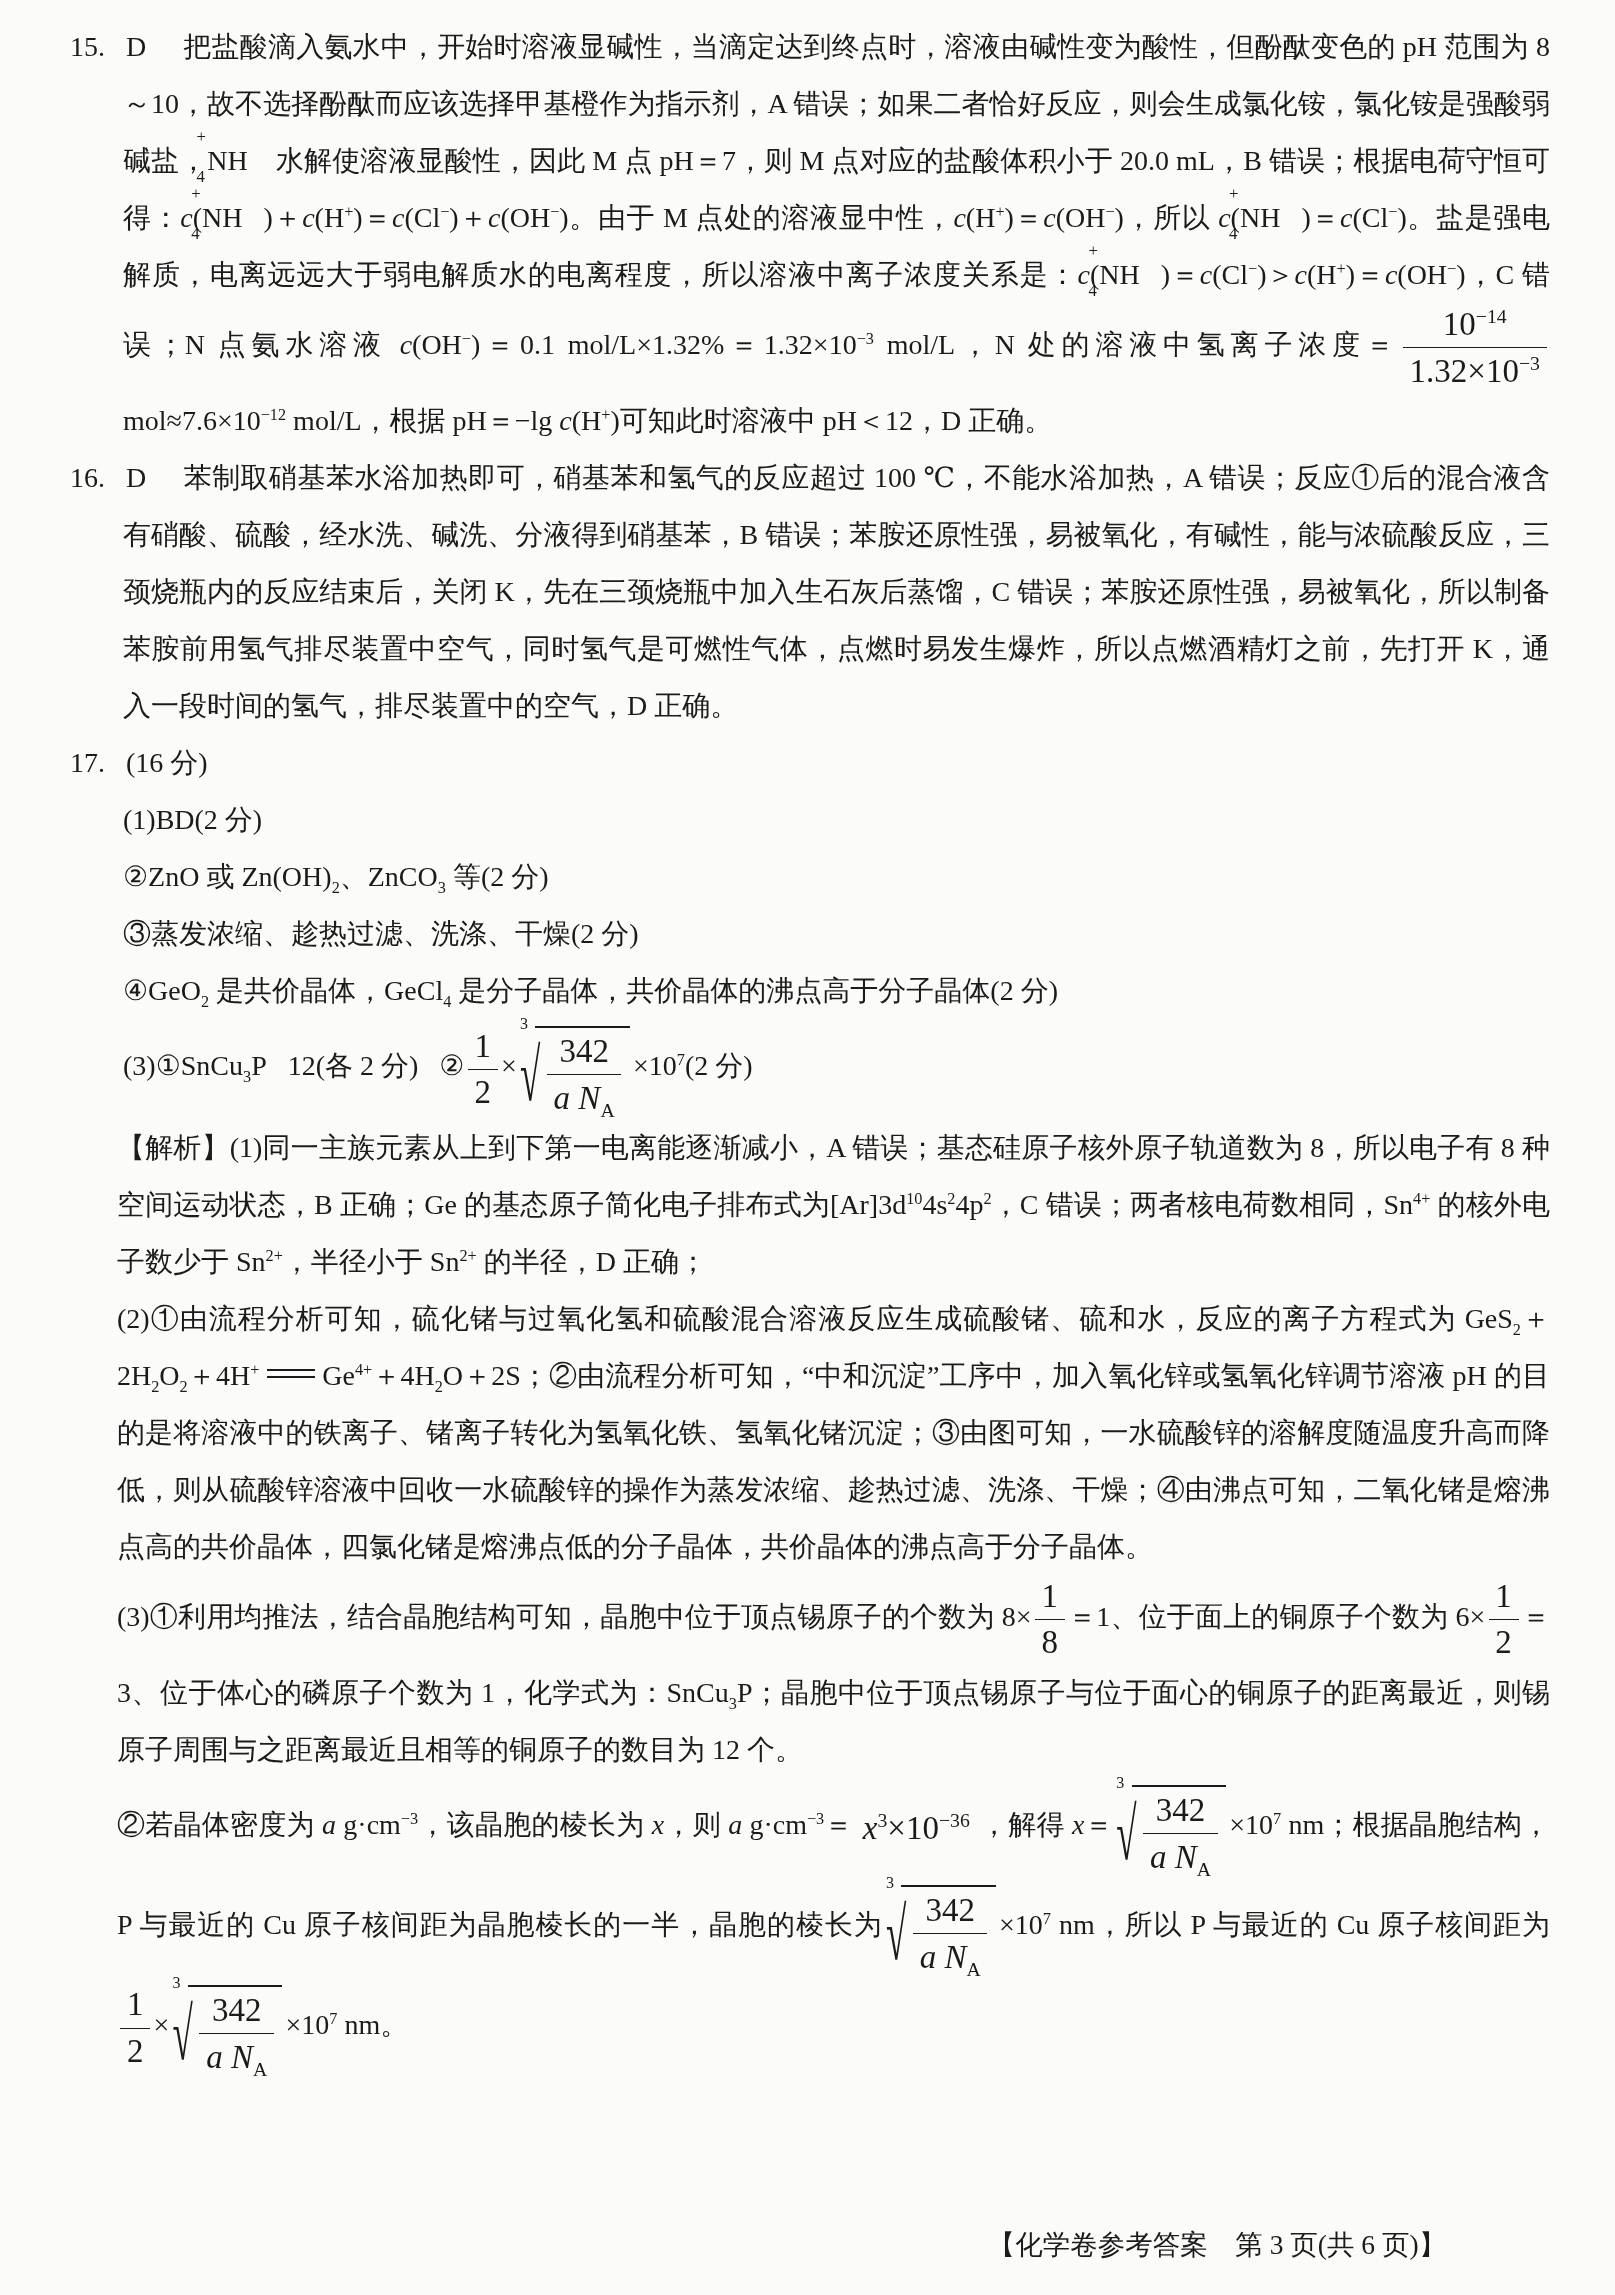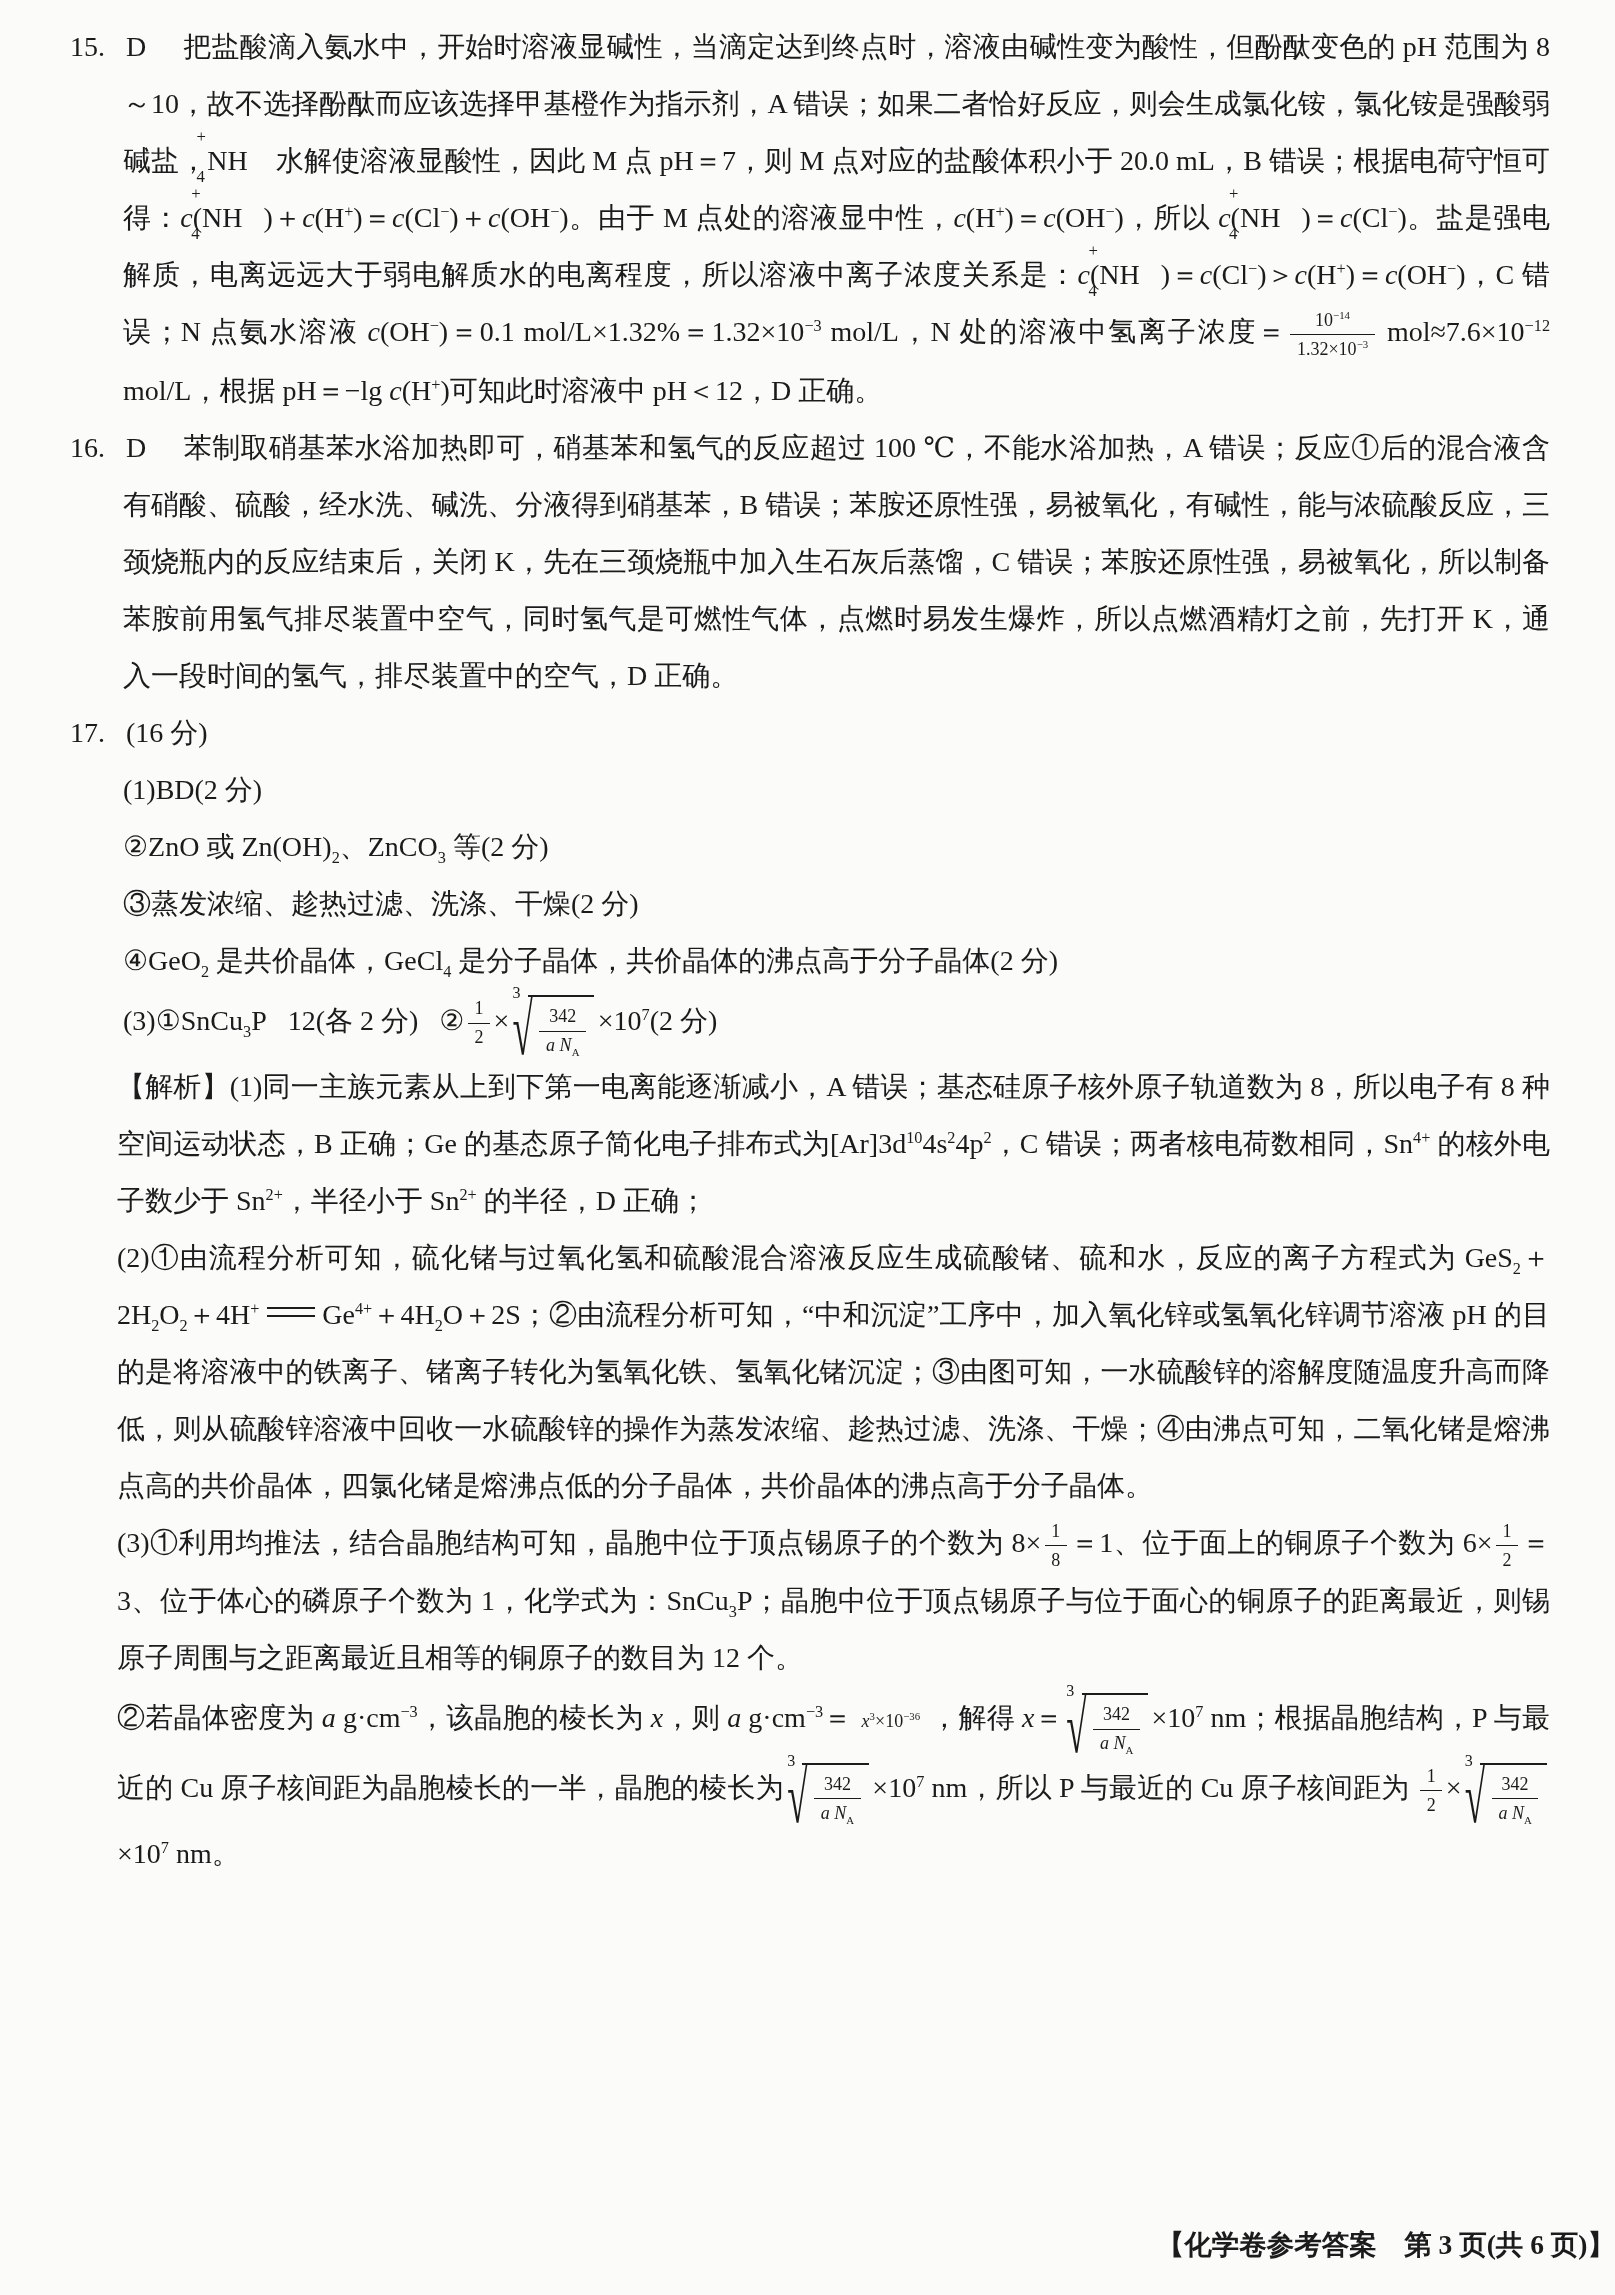--- a/index.html
+++ b/index.html
@@ -17,32 +17,32 @@
   .sub{padding-left:53px}
   .jx{padding-left:47px}
   sup,sub{font-size:58%;line-height:0}
   i{font-style:italic}
   b{font-weight:normal}
   
   .ss{display:inline-block;position:relative;width:21px;height:28px;vertical-align:-5px}
   .ss sup{position:absolute;left:1.7px;top:-10px;font-size:16.7px}
   .ss sub{position:absolute;left:1.7px;bottom:-1.7px;font-size:16.7px}
   
-  .fr{display:inline-block;vertical-align:middle;text-align:center;line-height:1.18;font-size:18px;margin:0 3.3px;text-indent:0}
+  .fr{display:inline-block;vertical-align:middle;text-align:center;line-height:1.18;font-size:33px;margin:0 3.3px;text-indent:0}
   .fr .nu{display:block;padding:1.7px 6.7px 3.3px;border-bottom:1.7px solid #1b1b1b}
   .fr .de{display:block;padding:3.3px 6.7px 1.7px}
   .fr sup,.fr sub{font-size:60%}
   
   .deq{display:inline-block;width:48px;height:9.2px;border-top:2.5px solid #1b1b1b;border-bottom:2.5px solid #1b1b1b;vertical-align:7.5px;margin:0 7.5px}
   
   .rt{display:inline-flex;align-items:center;position:relative;vertical-align:middle;margin:0 3.3px;padding-top:6.7px;text-indent:0}
   .rdeg{position:absolute;left:0;top:-3.3px;font-size:16px;line-height:1}
   .rsign{display:inline-block;font-size:37px;line-height:1;transform:scaleY(2.0);transform-origin:55% 42%;margin-right:-5px}
   .rbody{display:inline-block;border-top:2.5px solid #1b1b1b;padding:2.5px 5px 0 8.3px}
-  .footer{position:absolute;left:0;top:2220px;width:100%;padding-left:819px;font-weight:bold;font-size:27.5px;line-height:50px;text-align:right}
+  .footer{position:absolute;left:0;top:2220px;width:100%;padding-left:819px;font-weight:normal;font-size:27.5px;line-height:50px;text-align:center}
 </style>
 </head>
 <body>
 
 <div class="page">
 
   <p class="item"><span class="inum">15.</span><span class="ians">D</span><span class="ibody">把盐酸滴入氨水中，开始时溶液显碱性，当滴定达到终点时，溶液由碱性变为酸性，但酚酞变色的 pH 范围为 8～10，故不选择酚酞而应该选择甲基橙作为指示剂，A 错误；如果二者恰好反应，则会生成氯化铵，氯化铵是强酸弱碱盐，NH<span class="ss"><sup>+</sup><sub>4</sub></span> 水解使溶液显酸性，因此 M 点 pH＝7，则 M 点对应的盐酸体积小于 20.0 mL，B 错误；根据电荷守恒可得：<i>c</i>(NH<span class="ss"><sup>+</sup><sub>4</sub></span>)＋<i>c</i>(H<sup>+</sup>)＝<i>c</i>(Cl<sup>−</sup>)＋<i>c</i>(OH<sup>−</sup>)。由于 M 点处的溶液显中性，<i>c</i>(H<sup>+</sup>)＝<i>c</i>(OH<sup>−</sup>)，所以 <i>c</i>(NH<span class="ss"><sup>+</sup><sub>4</sub></span>)＝<i>c</i>(Cl<sup>−</sup>)。盐是强电解质，电离远远大于弱电解质水的电离程度，所以溶液中离子浓度关系是：<i>c</i>(NH<span class="ss"><sup>+</sup><sub>4</sub></span>)＝<i>c</i>(Cl<sup>−</sup>)＞<i>c</i>(H<sup>+</sup>)＝<i>c</i>(OH<sup>−</sup>)，C 错误；N 点氨水溶液 <i>c</i>(OH<sup>−</sup>)＝0.1 mol/L×1.32%＝1.32×10<sup>−3</sup> mol/L，N 处的溶液中氢离子浓度＝<span class="fr"><span class="nu">10<sup>−14</sup></span><span class="de">1.32×10<sup>−3</sup></span></span> mol≈7.6×10<sup>−12</sup> mol/L，根据 pH＝−lg <i>c</i>(H<sup>+</sup>)可知此时溶液中 pH＜12，D 正确。</span></p>
 
   <p class="item"><span class="inum">16.</span><span class="ians">D</span><span class="ibody">苯制取硝基苯水浴加热即可，硝基苯和氢气的反应超过 100 ℃，不能水浴加热，A 错误；反应①后的混合液含有硝酸、硫酸，经水洗、碱洗、分液得到硝基苯，B 错误；苯胺还原性强，易被氧化，有碱性，能与浓硫酸反应，三颈烧瓶内的反应结束后，关闭 K，先在三颈烧瓶中加入生石灰后蒸馏，C 错误；苯胺还原性强，易被氧化，所以制备苯胺前用氢气排尽装置中空气，同时氢气是可燃性气体，点燃时易发生爆炸，所以点燃酒精灯之前，先打开 K，通入一段时间的氢气，排尽装置中的空气，D 正确。</span></p>
 

